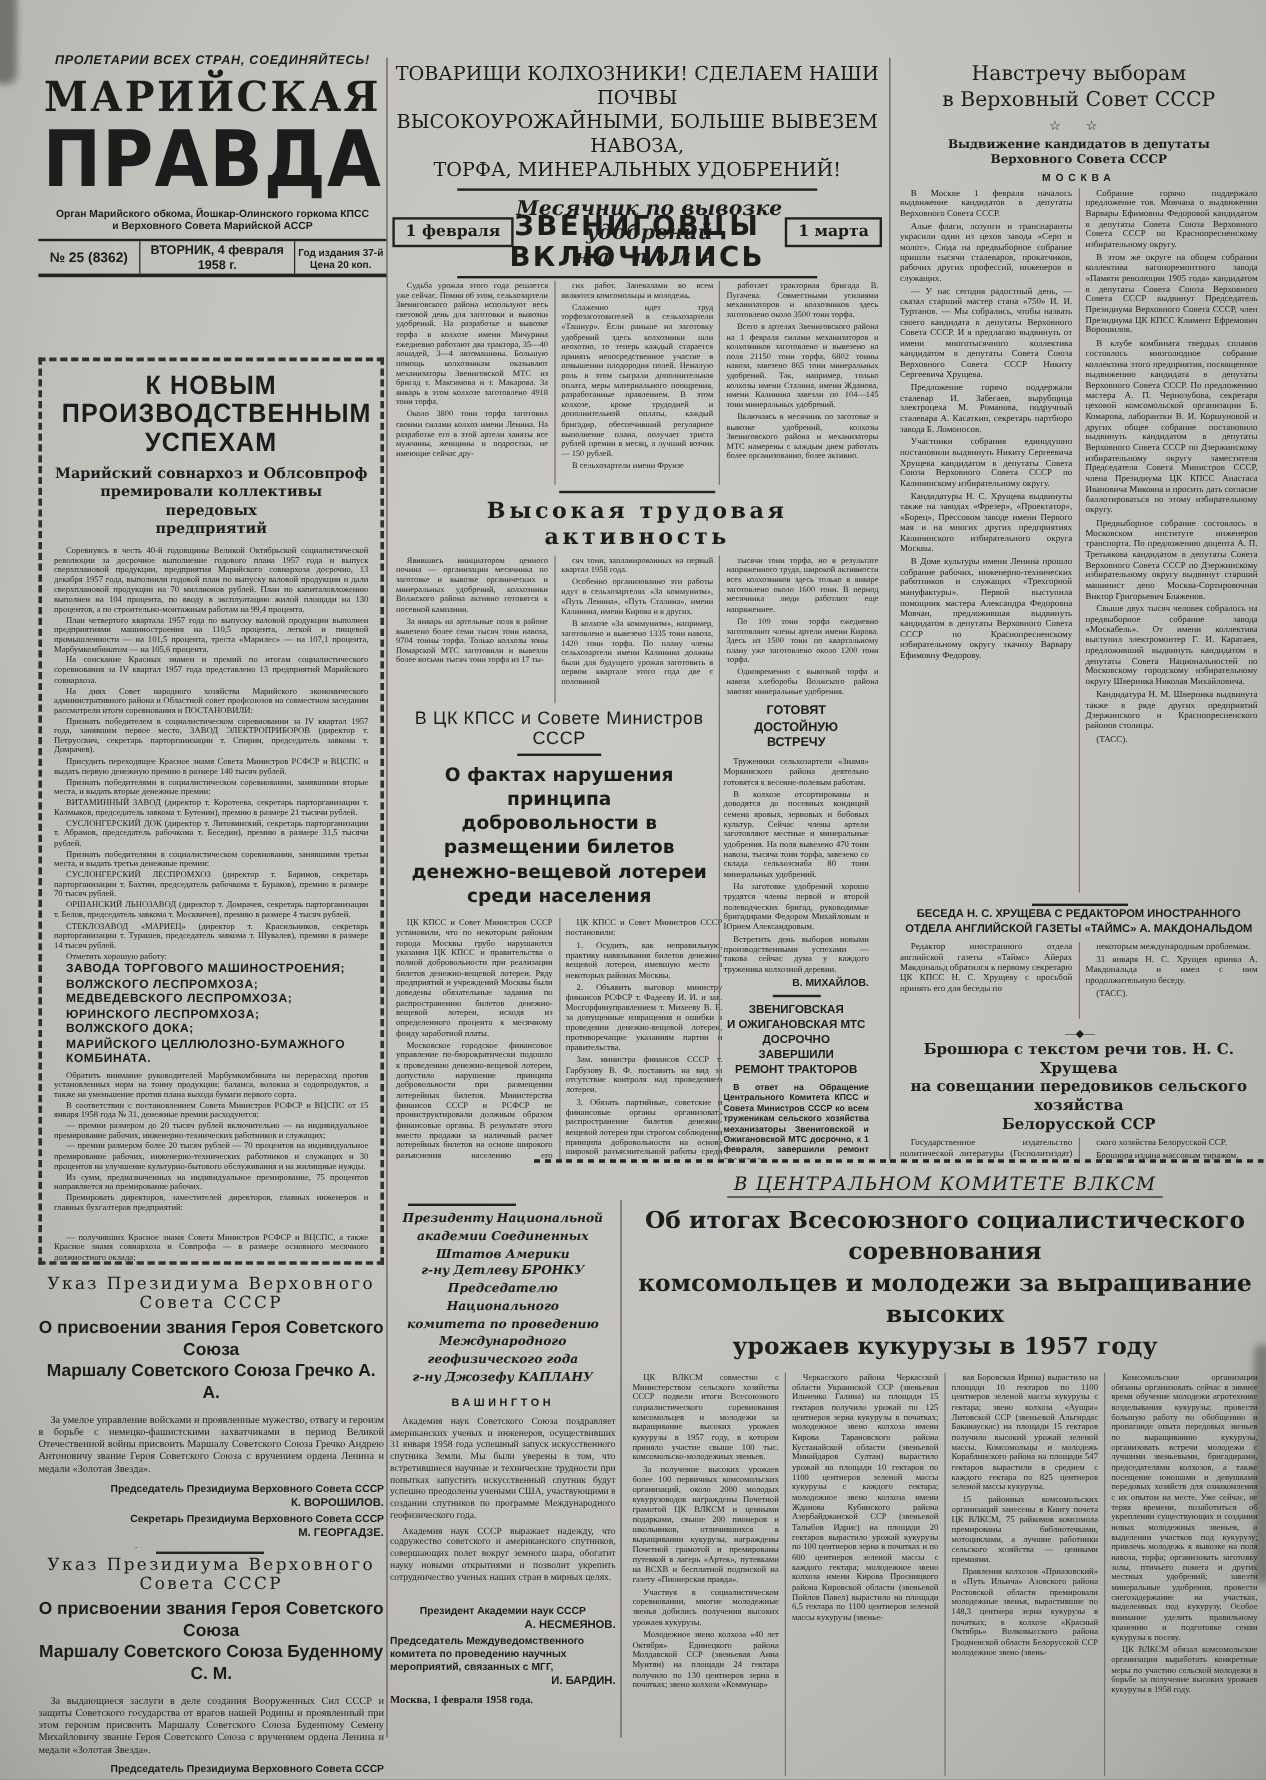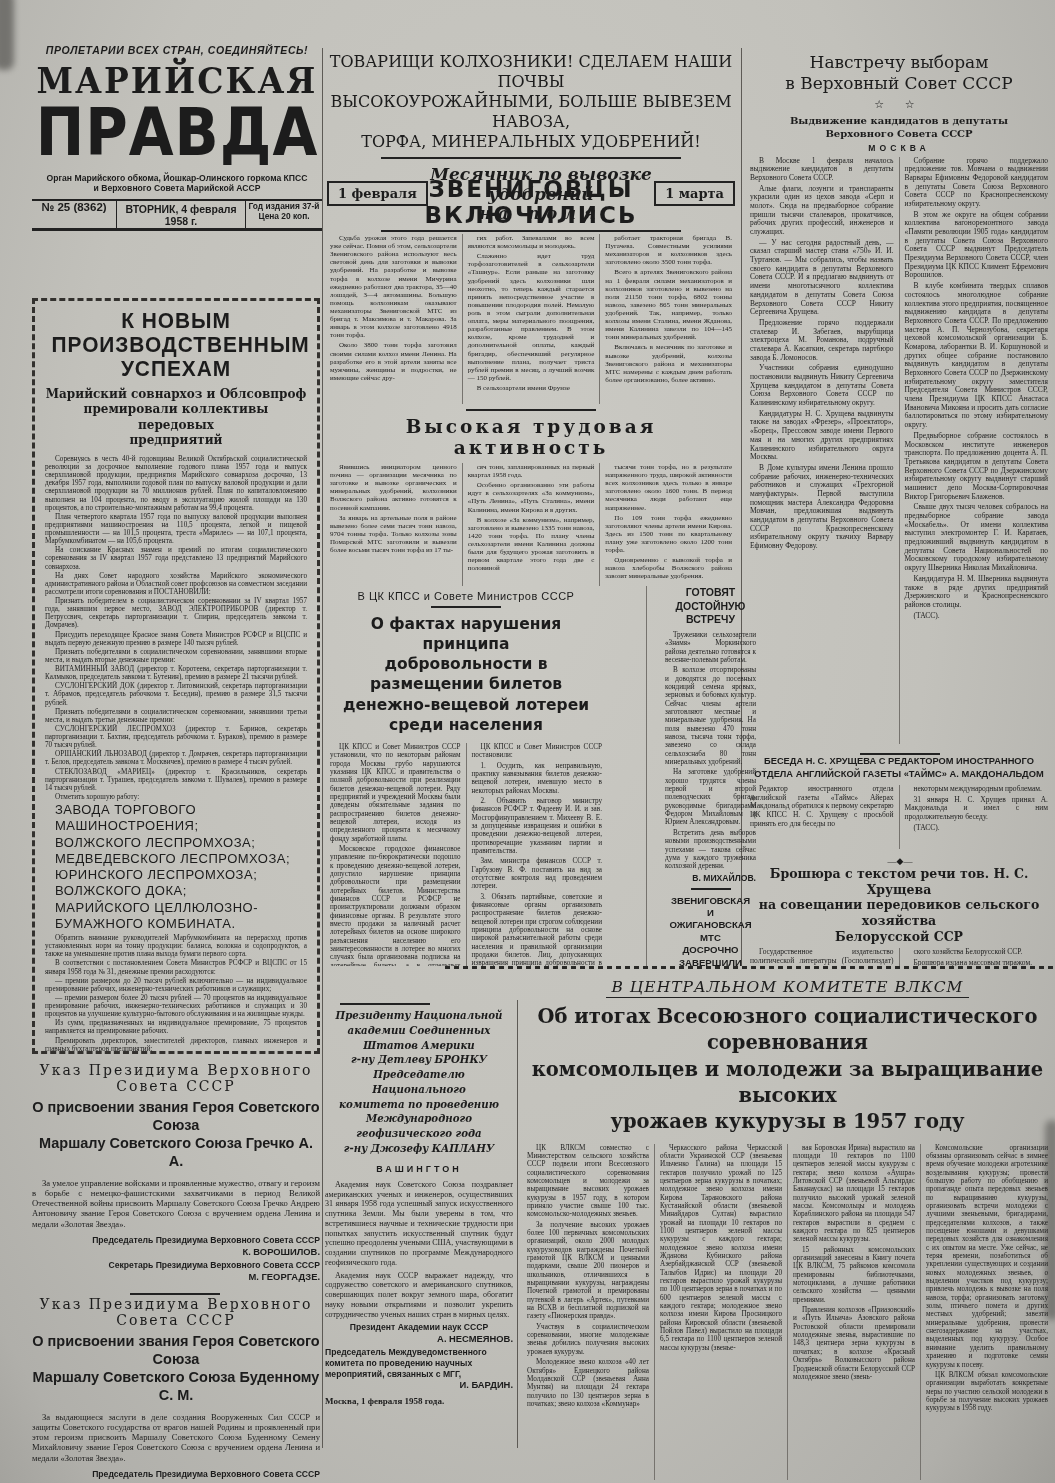--- a/index.html
+++ b/index.html
@@ -42,21 +42,21 @@
 
   <div class="smudge" style="left:-6px;top:-8px;width:20px;height:78px"></div>
   <div class="smudge" style="right:-4px;top:1120px;width:14px;height:200px;opacity:.45"></div>
 
   <div class="abs" style="left:32px;top:44px;width:290px;height:210px">
     <div class="sans ctr" style="font-style:italic;font-weight:bold;font-size:10.5px;letter-spacing:.6px">ПРОЛЕТАРИИ ВСЕХ СТРАН, СОЕДИНЯЙТЕСЬ!</div>
     <div class="dser ctr" style="font-weight:bold;font-size:33px;letter-spacing:2px;margin-top:5px;transform:scaleY(1.05)">МАРИЙСКАЯ</div>
     <div class="dsans ctr" style="font-weight:bold;font-size:58px;letter-spacing:1px;line-height:.95;transform:scaleY(1.12);margin-top:6px">ПРАВДА</div>
     <div class="sans ctr" style="font-weight:bold;font-size:8.6px;margin-top:12px">Орган Марийского обкома, Йошкар-Олинского горкома КПСС</div>
     <div class="sans ctr" style="font-weight:bold;font-size:8.6px">и Верховного Совета Марийской АССР</div>
-    <div style="display:flex;border-top:2px solid #222;border-bottom:3px solid #222;margin-top:6px;height:32px;">
+    <div style="display:flex;border-top:2px solid #222;border-bottom:3px solid #222;margin-top:6px;height:32px;align-items:center">
       <div class="sans ctr" style="flex:0 0 84px;font-weight:bold;font-size:11.5px">№ 25 (8362)</div>
       <div class="sans ctr" style="flex:1;border-left:1px solid #222;border-right:1px solid #222;font-weight:bold;font-size:10.5px;align-self:stretch;display:flex;align-items:center;justify-content:center">ВТОРНИК, 4 февраля 1958 г.</div>
       <div style="flex:0 0 76px">
         <div class="sans ctr" style="font-weight:bold;font-size:8.4px">Год издания 37-й</div>
         <div class="sans ctr" style="font-weight:bold;font-size:8.4px">Цена 20 коп.</div>
       </div>
     </div>
   </div>
 
   <div class="abs" style="left:327px;top:52px;width:408px">
@@ -112,21 +112,21 @@
         </div>
       <div class="col">
           <p>тысячи тонн торфа, но в результате напряженного труда, широкой активности всех колхозников здесь только в январе заготовлено около 1600 тонн. В период месячника люди работают еще напряженнее.</p>
           <p>По 109 тонн торфа ежедневно заготовляют члены артели имени Кирова. Здесь из 1500 тонн по квартальному плану уже заготовлено около 1200 тонн торфа.</p>
           <p>Одновременно с вывозкой торфа и навоза хлеборобы Волжского района завозят минеральные удобрения.</p>
         </div>
     </div>
   </div>
 
   <div class="abs" style="left:325px;top:590px;width:282px;height:376px;overflow:hidden">
-    <div class="sans ctr" style="font-size:11px;letter-spacing:.5px">В ЦК КПСС и Совете Министров СССР</div>
+    <div class="sans ctr" style="font-size:15px;letter-spacing:.5px">В ЦК КПСС и Совете Министров СССР</div>
     <div class="kicker-rule"></div>
     <div class="dsans ctr" style="font-weight:bold;font-size:15.5px;line-height:1.3">
         <div class="hline">О фактах нарушения принципа</div>
         <div class="hline">добровольности в размещении билетов</div>
         <div class="hline">денежно-вещевой лотереи среди населения</div>
       </div>
     <div class="cols fs72" style="margin-top:8px;height:262px">
       <div class="col">
           <p>ЦК КПСС и Совет Министров СССР установили, что по некоторым районам города Москвы грубо нарушаются указания ЦК КПСС и правительства о полной добровольности при реализации билетов денежно-вещевой лотереи. Ряду предприятий и учреждений Москвы были доведены обязательные задания по распространению билетов денежно-вещевой лотереи, исходя из определенного процента к месячному фонду заработной платы.</p>
           <p>Московское городское финансовое управление по-бюрократически подошло к проведению денежно-вещевой лотереи, допустило нарушение принципа добровольности при размещении лотерейных билетов. Министерства финансов СССР и РСФСР не проинструктировали должным образом финансовые органы. В результате этого вместо продажи за наличный расчет лотерейных билетов на основе широкого разъяснения населению его заинтересованности в лотерее во многих случаях была организована подписка на лотерейные билеты, а в отдельных случаях даже навязывание их, чем подрывалась сама идея лотереи.</p>
@@ -134,21 +134,21 @@
       <div class="col">
           <p>ЦК КПСС и Совет Министров СССР постановили:</p>
           <p>1. Осудить, как неправильную, практику навязывания билетов денежно-вещевой лотереи, имевшую место в некоторых районах Москвы.</p>
           <p>2. Объявить выговор министру финансов РСФСР т. Фадееву И. И. и зав. Мосгорфинуправлением т. Михееву В. Е. за допущенные извращения и ошибки в проведении денежно-вещевой лотереи, противоречащие указаниям партии и правительства.</p>
           <p>Зам. министра финансов СССР т. Гарбузову В. Ф. поставить на вид за отсутствие контроля над проведением лотереи.</p>
           <p>3. Обязать партийные, советские и финансовые органы организовать распространение билетов денежно-вещевой лотереи при строгом соблюдении принципа добровольности на основе широкой разъяснительной работы среди населения и правильной организации продажи билетов. Лиц, допускающих извращения принципа добровольности в проведении денежно-вещевой лотереи, привлекать к ответственности.</p>
         </div>
     </div>
   </div>
 
-  <div class="abs" style="left:646px;top:586px;width:128px;height:380px;overflow:hidden;border-left:1px solid #76736e;padding:0 18px">
+  <div class="abs" style="left:599px;top:586px;width:128px;height:380px;overflow:hidden;border-left:1px solid #76736e;padding:0 3px">
     <div class="sans ctr" style="font-weight:bold;font-size:10.5px;line-height:1.3">
         <div class="hline">ГОТОВЯТ ДОСТОЙНУЮ</div>
         <div class="hline">ВСТРЕЧУ</div>
       </div>
     <div class="fs72" style="text-align:justify;margin-top:4px">
         <p style="text-indent:8px;margin-bottom:2px;line-height:1.16">Труженики сельхозартели «Знамя» Моркинского района деятельно готовятся к весенне-полевым работам.</p>
         <p style="text-indent:8px;margin-bottom:2px;line-height:1.16">В колхозе отсортированы и доводятся до посевных кондиций семена яровых, зерновых и бобовых культур. Сейчас члены артели заготовляют местные и минеральные удобрения. На поля вывезено 470 тонн навоза, тысяча тонн торфа, завезено со склада сельхозснаба 80 тонн минеральных удобрений.</p>
         <p style="text-indent:8px;margin-bottom:2px;line-height:1.16">На заготовке удобрений хорошо трудятся члены первой и второй полеводческих бригад, руководимые бригадирами Федором Михайловым и Юрием Александровым.</p>
         <p style="text-indent:8px;margin-bottom:2px;line-height:1.16">Встретить день выборов новыми производственными успехами — такова сейчас дума у каждого труженика колхозной деревни.</p>
       </div>
@@ -186,21 +186,21 @@
         <p style="text-indent:10px;margin-bottom:1px;line-height:1.13">Присудить переходящее Красное знамя Совета Министров РСФСР и ВЦСПС и выдать первую денежную премию в размере 140 тысяч рублей.</p>
         <p style="text-indent:10px;margin-bottom:1px;line-height:1.13">Признать победителями в социалистическом соревновании, занявшими вторые места, и выдать вторые денежные премии:</p>
         <p style="text-indent:10px;margin-bottom:1px;line-height:1.13">ВИТАМИННЫЙ ЗАВОД (директор т. Коротеева, секретарь парторганизации т. Калмыков, председатель завкома т. Бутенин), премию в размере 21 тысячи рублей.</p>
         <p style="text-indent:10px;margin-bottom:1px;line-height:1.13">СУСЛОНГЕРСКИЙ ДОК (директор т. Литовинский, секретарь парторганизации т. Абрамов, председатель рабочкома т. Беседин), премию в размере 31,5 тысячи рублей.</p>
         <p style="text-indent:10px;margin-bottom:1px;line-height:1.13">Признать победителями в социалистическом соревновании, занявшими третьи места, и выдать третьи денежные премии:</p>
         <p style="text-indent:10px;margin-bottom:1px;line-height:1.13">СУСЛОНГЕРСКИЙ ЛЕСПРОМХОЗ (директор т. Баринов, секретарь парторганизации т. Бахтин, председатель рабочкома т. Бураков), премию в размере 70 тысяч рублей.</p>
         <p style="text-indent:10px;margin-bottom:1px;line-height:1.13">ОРШАНСКИЙ ЛЬНОЗАВОД (директор т. Домрачев, секретарь парторганизации т. Белов, председатель завкома т. Москвичев), премию в размере 4 тысяч рублей.</p>
         <p style="text-indent:10px;margin-bottom:1px;line-height:1.13">СТЕКЛОЗАВОД «МАРИЕЦ» (директор т. Красильников, секретарь парторганизации т. Турашев, председатель завкома т. Шувалев), премию в размере 14 тысяч рублей.</p>
         <p style="text-indent:10px;margin-bottom:1px;line-height:1.13">Отметить хорошую работу:</p>
       </div>
-    <div class="sans" style="font-size:13px;font-weight:normal;letter-spacing:.5px;padding-left:10px">
+    <div class="sans" style="font-size:10px;font-weight:bold;letter-spacing:.5px;padding-left:10px">
         <div style="line-height:1.25">ЗАВОДА ТОРГОВОГО МАШИНОСТРОЕНИЯ;</div>
         <div style="line-height:1.25">ВОЛЖСКОГО ЛЕСПРОМХОЗА;</div>
         <div style="line-height:1.25">МЕДВЕДЕВСКОГО ЛЕСПРОМХОЗА;</div>
         <div style="line-height:1.25">ЮРИНСКОГО ЛЕСПРОМХОЗА;</div>
         <div style="line-height:1.25">ВОЛЖСКОГО ДОКА;</div>
         <div style="line-height:1.25">МАРИЙСКОГО ЦЕЛЛЮЛОЗНО-БУМАЖНОГО КОМБИНАТА.</div>
       </div>
     <div style="font-size:7.2px;text-align:justify;margin-top:2px">
         <p style="text-indent:10px;margin-bottom:1px;line-height:1.13">Обратить внимание руководителей Марбумкомбината на перерасход против установленных норм на тонну продукции: баланса, волокна и содопродуктов, а также на уменьшение против плана выхода бумаги первого сорта.</p>
         <p style="text-indent:10px;margin-bottom:1px;line-height:1.13">В соответствии с постановлением Совета Министров РСФСР и ВЦСПС от 15 января 1958 года № 31, денежные премии расходуются:</p>
@@ -320,21 +320,21 @@
         <div class="hline">г-ну Детлеву БРОНКУ</div>
         <div class="hline">Председателю Национального</div>
         <div class="hline">комитета по проведению</div>
         <div class="hline">Международного</div>
         <div class="hline">геофизического года</div>
         <div class="hline">г-ну Джозефу КАПЛАНУ</div>
       </div>
     <div class="sans ctr" style="font-weight:bold;font-size:9px;letter-spacing:3px;margin:8px 0 6px">ВАШИНГТОН</div>
     <div class="fs80" style="text-align:justify">
         <p style="text-indent:10px;margin-bottom:3px;line-height:1.22">Академия наук Советского Союза поздравляет американских ученых и инженеров, осуществивших 31 января 1958 года успешный запуск искусственного спутника Земли. Мы были уверены в том, что встретившиеся научные и технические трудности при попытках запустить искусственный спутник будут успешно преодолены учеными США, участвующими в создании спутников по программе Международного геофизического года.</p>
-        <p style="text-indent:10px;margin-bottom:3px;line-height:1.22">Академия наук СССР выражает надежду, что содружество советского и американского спутников, совершающих полет вокруг земного шара, обогатит науку новыми открытиями и позволит укрепить сотрудничество ученых наших стран в мирных целях.</p>
+        <p style="text-indent:10px;margin-bottom:18px;line-height:1.22">Академия наук СССР выражает надежду, что содружество советского и американского спутников, совершающих полет вокруг земного шара, обогатит науку новыми открытиями и позволит укрепить сотрудничество ученых наших стран в мирных целях.</p>
       </div>
     <div class="sig-role" style="text-align:center">Президент Академии наук СССР</div>
     <div class="sig-name">А. НЕСМЕЯНОВ.</div>
     <div class="sig-role" style="text-align:left">Председатель Междуведомственного комитета по проведению научных мероприятий, связанных с МГГ,</div>
     <div class="sig-name">И. БАРДИН.</div>
     <div class="dateline">Москва, 1 февраля 1958 года.</div>
   </div>
 
   <div class="abs" style="left:522px;top:978px;width:531px;height:502px;overflow:hidden">
     <div class="ctr"><span class="dser" style="font-style:italic;font-size:15.5px;letter-spacing:1px;border-bottom:1.5px solid #222;display:inline-block;padding:0 6px 1px">В ЦЕНТРАЛЬНОМ КОМИТЕТЕ ВЛКСМ</span></div>

